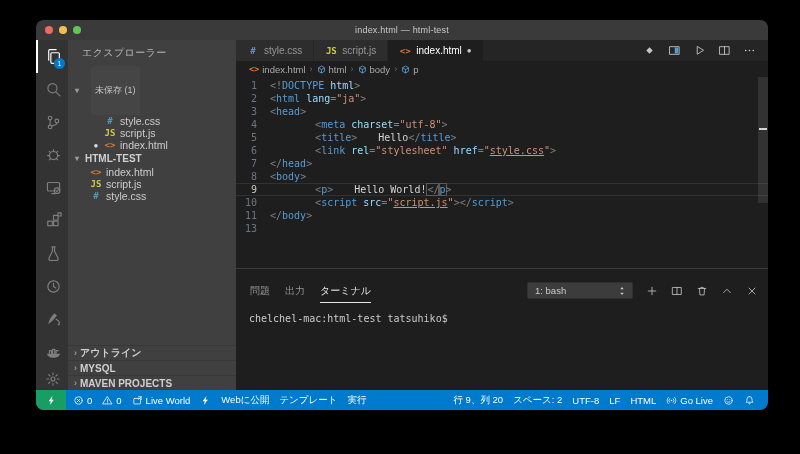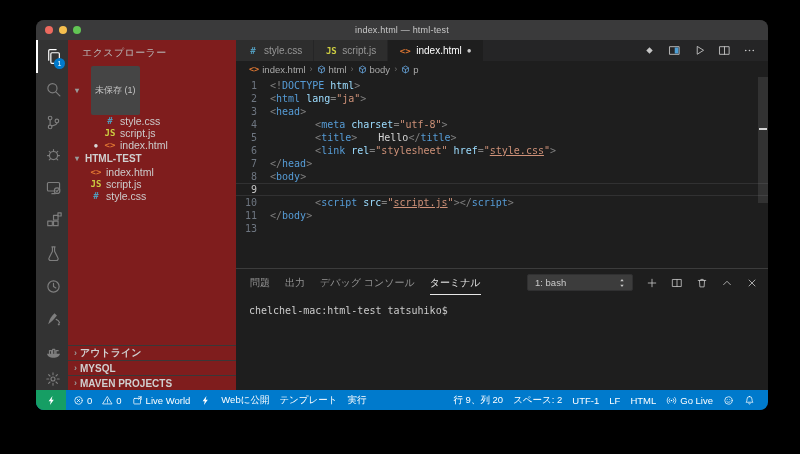--- a/index.html
+++ b/index.html
@@ -22,21 +22,21 @@
   .ab-item { width:32px; height:33px; display:flex; align-items:center; justify-content:center;
     color:#7e7e7e; position:relative; border-left:2px solid transparent; }
   .ab-item.active { color:#ffffff; border-left:2px solid #ffffff; }
   .ab-item svg { width:17px; height:17px; }
   .ab-badge { position:absolute; right:3px; bottom:4px; min-width:11px; height:11px; border-radius:6px;
     background:#007acc; color:#fff; font-size:7px; display:flex; align-items:center; justify-content:center; }
   .ab-gear { margin-top:auto; height:22px; }
   .ab-gear svg { width:16px; height:16px; }
 
   
-  .sidebar { flex:0 0 168px; background:#7f1d1d; color:#cccccc; display:flex; flex-direction:column; font-size:10.5px; overflow:hidden; }
+  .sidebar { flex:0 0 168px; background:#404040; color:#cccccc; display:flex; flex-direction:column; font-size:10.5px; overflow:hidden; }
   .sb-title { flex:0 0 26px; display:flex; align-items:center; padding:0 14px; font-size:10px; color:#b8b8b8; letter-spacing:.4px; }
   .sb-header { flex:0 0 15px; display:flex; align-items:center; gap:3px; padding:0 4px; font-weight:bold; font-size:10px; color:#d0d0d0; }
   .sb-header .chev { color:#9a9a9a; font-size:8px; width:10px; text-align:center; }
   .sb-badge { margin-left:6px; background:#454545; color:#c5c5c5; font-weight:normal; font-size:9px; padding:18px 4px; border-radius:2px; }
   .sb-row { flex:0 0 14px; display:flex; align-items:center; gap:4px; color:#cccccc; }
   .sb-row .dot { width:8px; text-align:center; color:#d8d8d8; font-size:8px; }
   .fic { font-family:"DejaVu Sans Mono",monospace; font-size:9px; font-weight:bold; width:12px; text-align:center; }
   .fic.css { color:#519aba; } .fic.js { color:#cbcb41; } .fic.html { color:#e37933; }
   .sb-bottom { margin-top:auto; }
   .sb-bsec { height:15px; display:flex; align-items:center; gap:3px; padding:0 6px; border-top:1px solid #383838;
@@ -69,21 +69,21 @@
   .tk-pu { color:#808080; } .tk-tag { color:#569cd6; } .tk-attr { color:#9cdcfe; }
   .tk-str { color:#ce9178; } .tk-txt { color:#d4d4d4;padding-left:21px; }
   .tk-link { color:#ce9178; text-decoration:underline; }
   .tk-match { box-shadow:0 0 0 1px #5a5a5a; }
   .tk-cur { display:inline-block; width:1px; height:11px; background:#c0c0c0; vertical-align:-2px; }
   .vscroll { position:absolute; top:0; right:0; width:10px; height:126px; background:rgba(121,121,121,.22); }
   .ov-cursor { position:absolute; top:51px; right:1px; width:8px; height:2px; background:#d4d4d4; }
 
   
   .panel { flex:0 0 122px; border-top:1px solid #3c3c3c; display:flex; flex-direction:column; background:#1e1e1e; }
-  .panel-hdr { flex:0 0 27px; display:flex; align-items:center; gap:29px; padding:0 10px 0 14px; }
+  .panel-hdr { flex:0 0 27px; display:flex; align-items:center; gap:29px; padding:0 10px 0 14px;margin-top:8px; }
   .ptab { font-size:10px; color:#969696; padding:6px 0 4px; border-bottom:1px solid transparent; }
   .ptab.active { color:#e7e7e7; border-bottom:1px solid #e7e7e7; }
   .panel-right { margin-left:auto; display:flex; gap:13px; color:#c5c5c5; }
   .shell-select { display:flex; align-items:center; width:106px; height:17px; background:#3c3c3c;
     border:1px solid #303031; border-radius:2px; font-size:9.5px; color:#cccccc; padding:0 4px 0 7px; }
   .shell-select .updown { margin-left:auto; }
   .shell-select svg, .panel-right svg { width:12px; height:12px; display:block; }
   .terminal { padding:9px 10px 0 13px; font-family:"DejaVu Sans Mono",monospace; font-size:10px; color:#cccccc; }
 
   
@@ -359,40 +359,40 @@
           <div class="line">
             <div class="ln">7</div>
             <div class="lc"><span class="tk-pu">&lt;/</span><span class="tk-tag">head</span><span class="tk-pu">&gt;</span></div>
           </div>
           <div class="line">
             <div class="ln">8</div>
             <div class="lc"><span class="tk-pu">&lt;</span><span class="tk-tag">body</span><span class="tk-pu">&gt;</span></div>
           </div>
           <div class="line current">
             <div class="ln">9</div>
+            <div class="lc"><span class="tk-txt">    </span><span class="tk-pu">&lt;</span><span class="tk-tag">p</span><span class="tk-pu">&gt;</span><span class="tk-txt">Hello World!</span><span class="tk-cur"></span><span class="tk-pu tk-match">&lt;/</span><span class="tk-tag tk-match">p</span><span class="tk-pu">&gt;</span></div>
           </div>
           <div class="line">
             <div class="ln">10</div>
             <div class="lc"><span class="tk-txt">    </span><span class="tk-pu">&lt;</span><span class="tk-tag">script</span><span class="tk-attr"> src</span><span class="tk-pu">=</span><span class="tk-str">"</span><span class="tk-link">script.js</span><span class="tk-str">"</span><span class="tk-pu">&gt;</span><span class="tk-pu">&lt;/</span><span class="tk-tag">script</span><span class="tk-pu">&gt;</span></div>
           </div>
           <div class="line">
             <div class="ln">11</div>
             <div class="lc"><span class="tk-pu">&lt;/</span><span class="tk-tag">body</span><span class="tk-pu">&gt;</span></div>
           </div>
           <div class="line">
             <div class="ln">13</div>
             <div class="lc"></div>
           </div>
         </div>
       <div class="panel">
         <div class="panel-hdr">
           <div id="panel-tabs" style="display:flex;gap:15px;">
               <div class="ptab">問題</div>
               <div class="ptab">出力</div>
-              <div class="ptab">デバッグ コンソール</div>
               <div class="ptab active">ターミナル</div>
             </div>
           <div class="panel-right">
             <div class="shell-select">
               <span>1: bash</span>
               <span class="updown">
                   <svg viewBox="0 0 16 16" width="10" height="10" fill="#c5c5c5">
                     <path d="M8 2.6l2.3 3H5.7zM8 13.4l-2.3-3h4.6z"></path>
                   </svg>
                 </span>
@@ -486,21 +486,21 @@
         </div>
       </div>
     <div class="sb-group-right" id="sb-right">
         <div class="sb-item">
           <span>行 9、列 20</span>
         </div>
         <div class="sb-item">
           <span>スペース: 2</span>
         </div>
         <div class="sb-item">
-          <span>UTF-1</span>
+          <span>UTF-8</span>
         </div>
         <div class="sb-item">
           <span>LF</span>
         </div>
         <div class="sb-item">
           <span>HTML</span>
         </div>
         <div class="sb-item">
           <span>
             <svg viewBox="0 0 16 16" fill="none" stroke="currentColor" stroke-width="1.1" stroke-linecap="round" stroke-linejoin="round">

